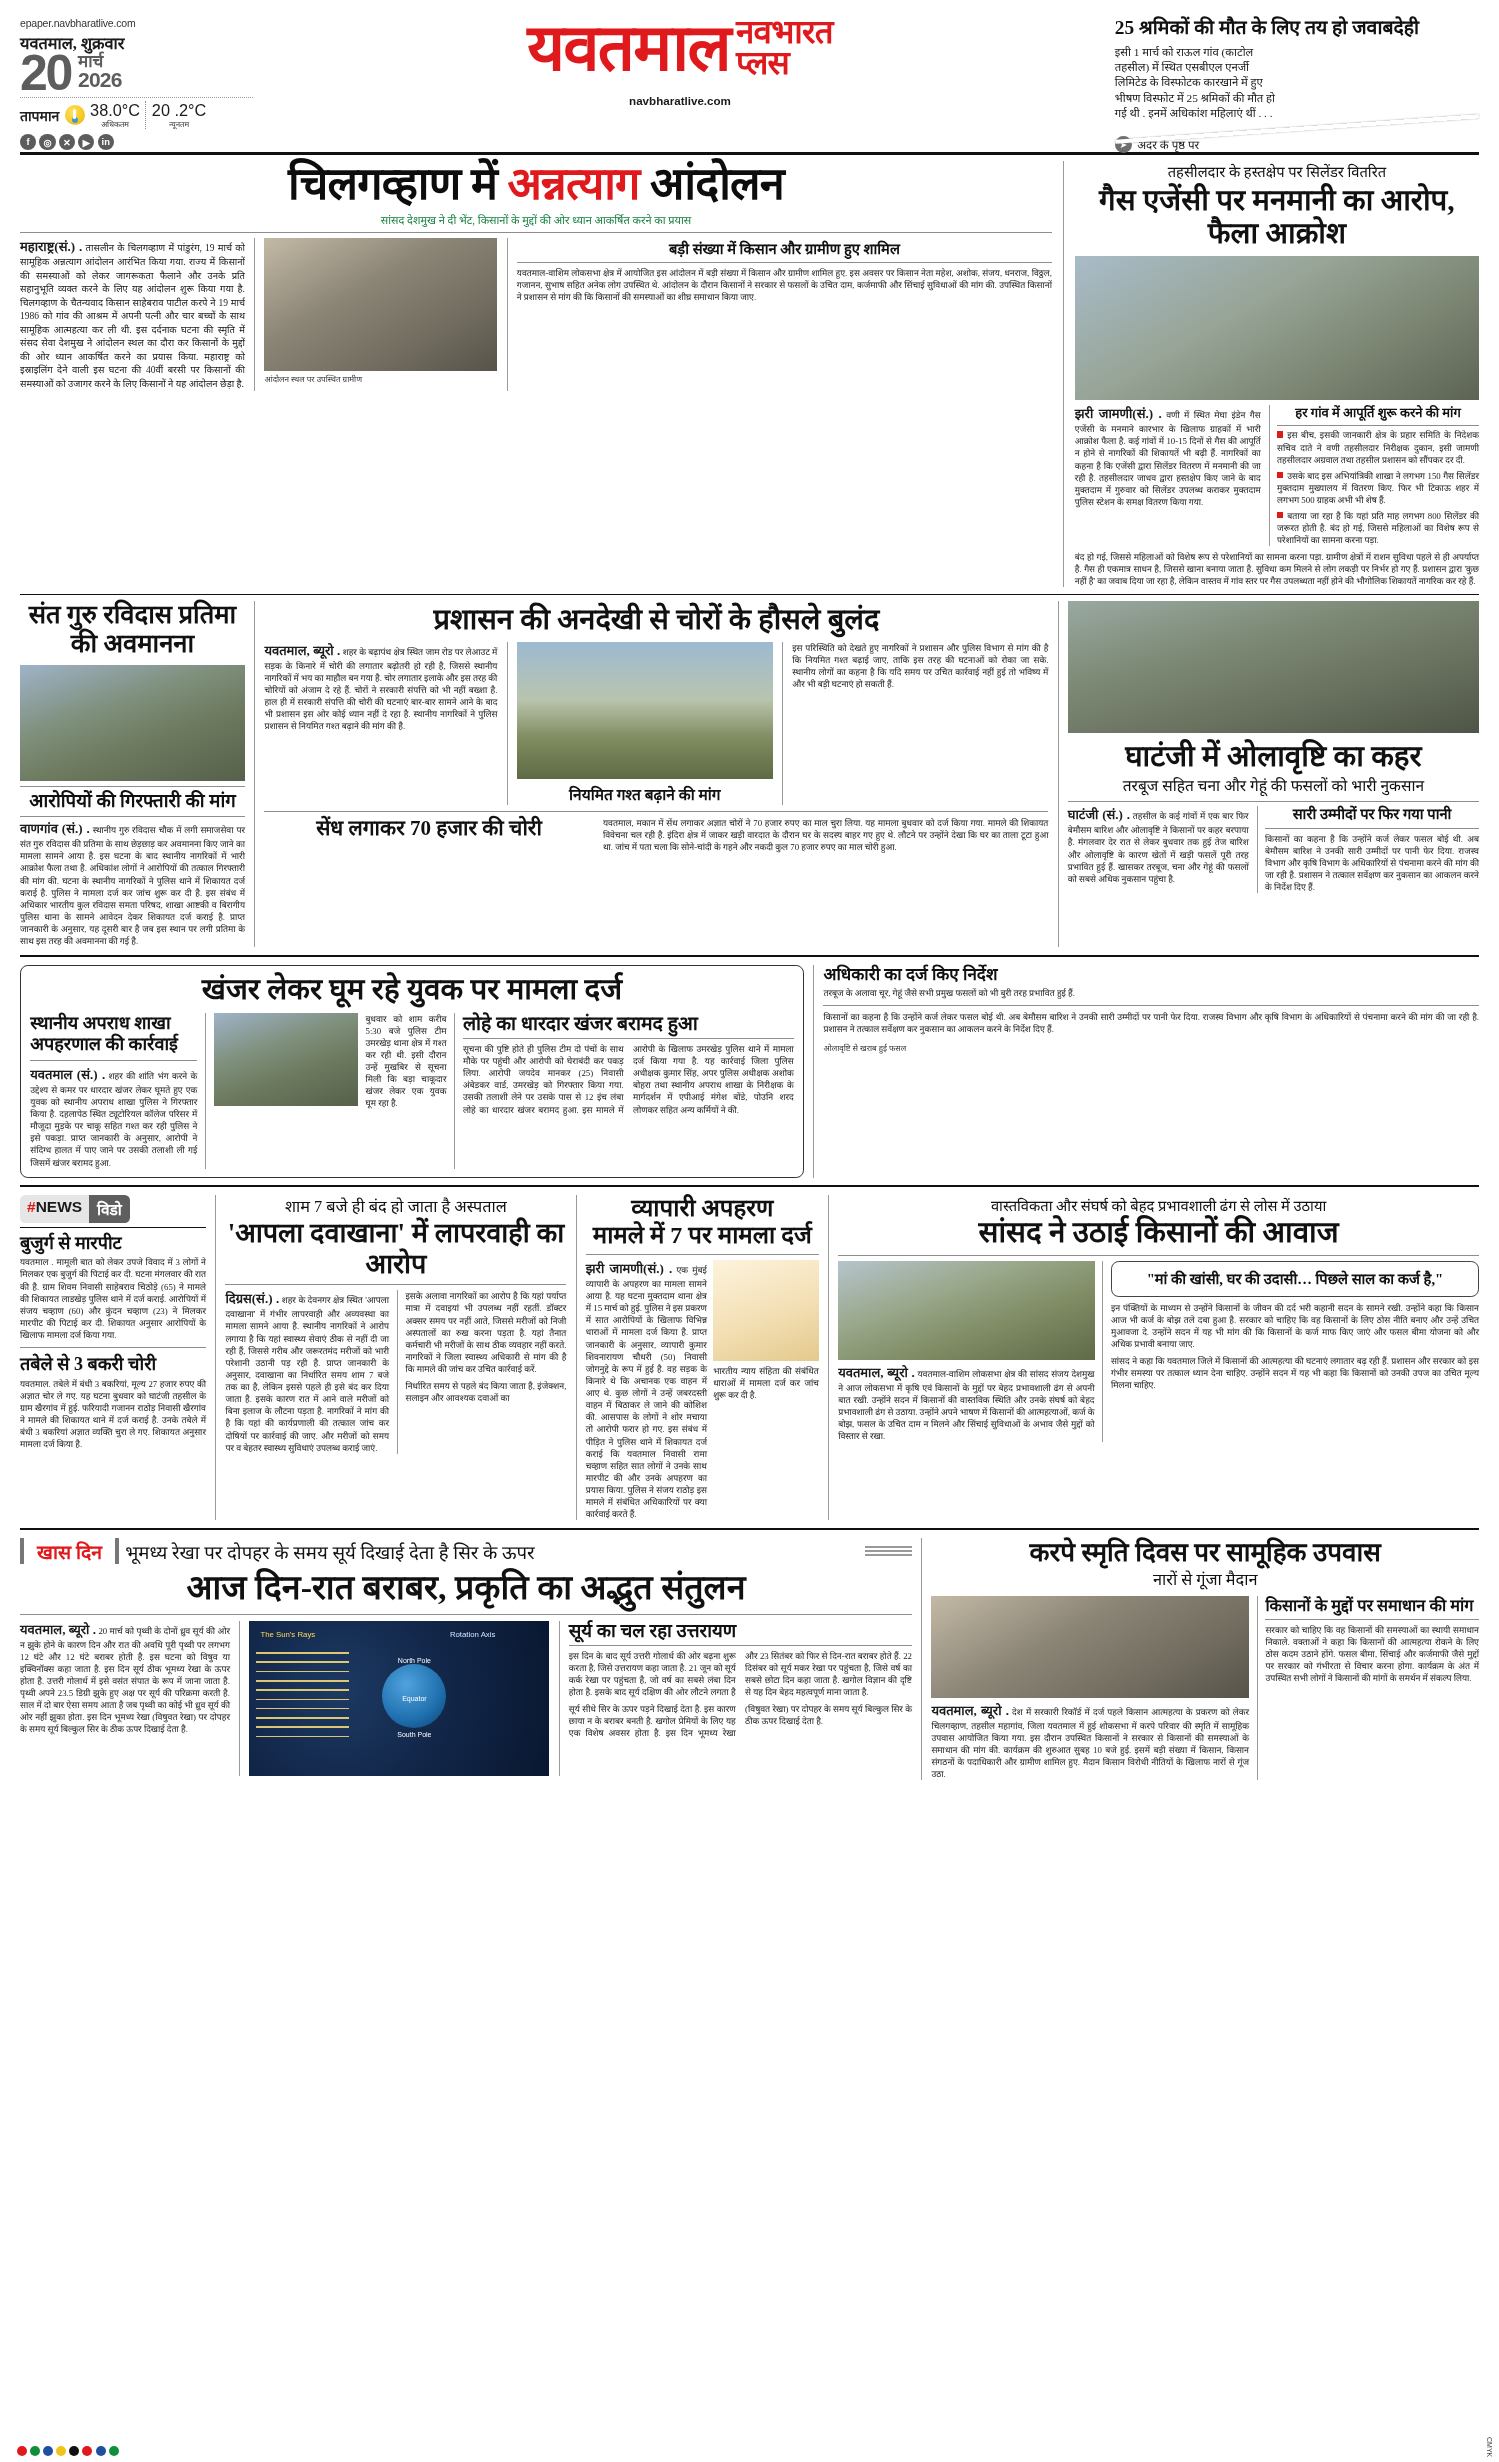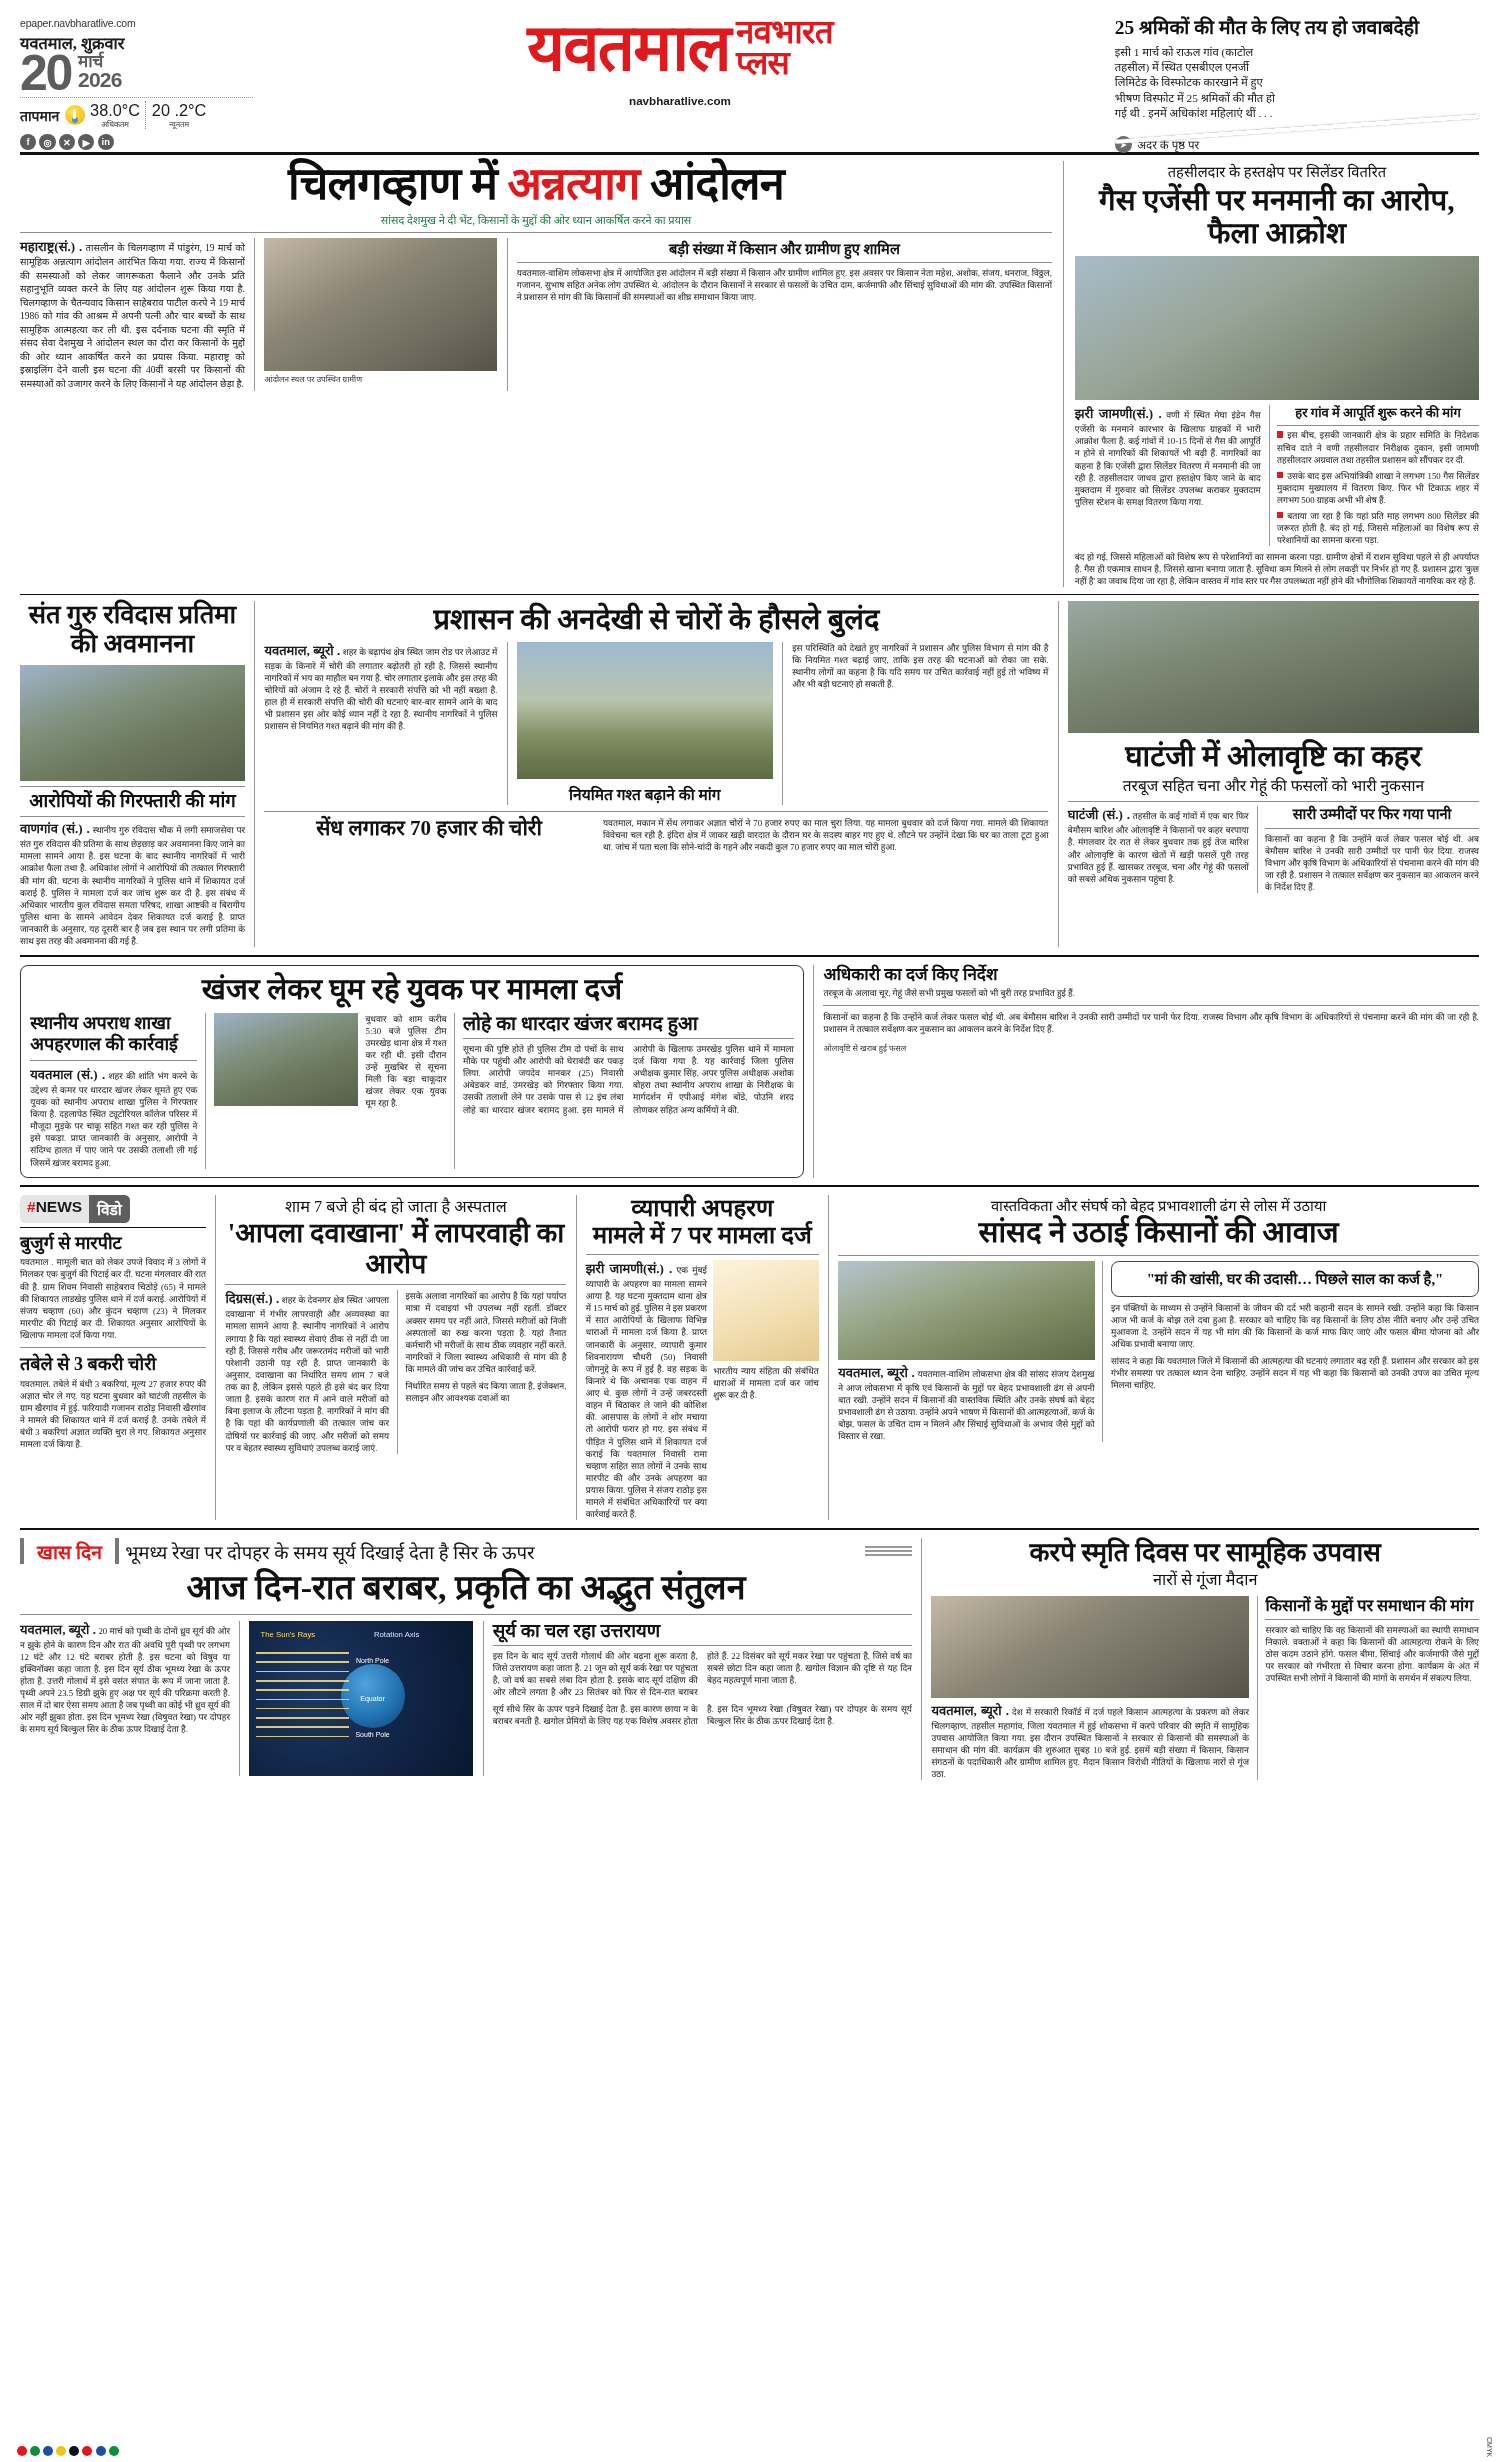--- a/index.html
+++ b/index.html
@@ -440,21 +440,21 @@
       <div class="sec-h" style="font-size:34px;margin-top:4.7px;">आज दिन-रात बराबर, प्रकृति का अद्भुत संतुलन</div>
       <div class="hrthin" style="margin:6.2px 0;"></div>
       <div class="row" style="gap:9.3px;">
         <div style="width:210px;">
           <div class="body-text sm">
             <span class="byline">यवतमाल, ब्यूरो .</span>
             <span>20 मार्च को पृथ्वी के दोनों ध्रुव सूर्य की ओर न झुके होने के कारण दिन और रात की अवधि पूरी पृथ्वी पर लगभग 12 घंटे और 12 घंटे बराबर होती है. इस घटना को विषुव या इक्विनॉक्स कहा जाता है. इस दिन सूर्य ठीक भूमध्य रेखा के ऊपर होता है. उत्तरी गोलार्ध में इसे वसंत संपात के रूप में जाना जाता है. पृथ्वी अपने 23.5 डिग्री झुके हुए अक्ष पर सूर्य की परिक्रमा करती है. साल में दो बार ऐसा समय आता है जब पृथ्वी का कोई भी ध्रुव सूर्य की ओर नहीं झुका होता. इस दिन भूमध्य रेखा (विषुवत रेखा) पर दोपहर के समय सूर्य बिल्कुल सिर के ठीक ऊपर दिखाई देता है.</span>
           </div>
         </div>
         <div class="vr"></div>
-        <div style="width:224px;">
+        <div style="width:300px;">
           <div class="photo space" style="height:155px;position:relative;">
             <div style="position:absolute;left:11px;top:9.3px;color:#ffd95e;font-size:7.8px;font-family:'Liberation Sans',sans-serif;">The Sun's Rays</div>
             <div style="position:absolute;right:54px;top:9.3px;color:#cfe4ff;font-size:7.8px;font-family:'Liberation Sans',sans-serif;">Rotation Axis</div>
             <div style="position:absolute;left:55%;top:43px;width:64px;height:64px;border-radius:50%;
                         background:radial-gradient(circle at 38% 32%,#4fa3dd,#1f6fae 60%,#0d3f6d);transform:translateX(-50%);"></div>
             <div style="position:absolute;left:55%;top:36px;transform:translateX(-50%);color:#fff;font-size:7px;font-family:'Liberation Sans',sans-serif;">North Pole</div>
             <div style="position:absolute;left:55%;top:74px;transform:translateX(-50%);color:#fff;font-size:7px;font-family:'Liberation Sans',sans-serif;">Equator</div>
             <div style="position:absolute;left:55%;top:110px;transform:translateX(-50%);color:#fff;font-size:7px;font-family:'Liberation Sans',sans-serif;">South Pole</div>
             <div style="position:absolute;left:6.2px;top:31px;width:93px;height:93px;
                         background:repeating-linear-gradient(to bottom,rgba(255,225,120,.85) 0 1.6px,transparent 1.6px 9.3px);"></div>

